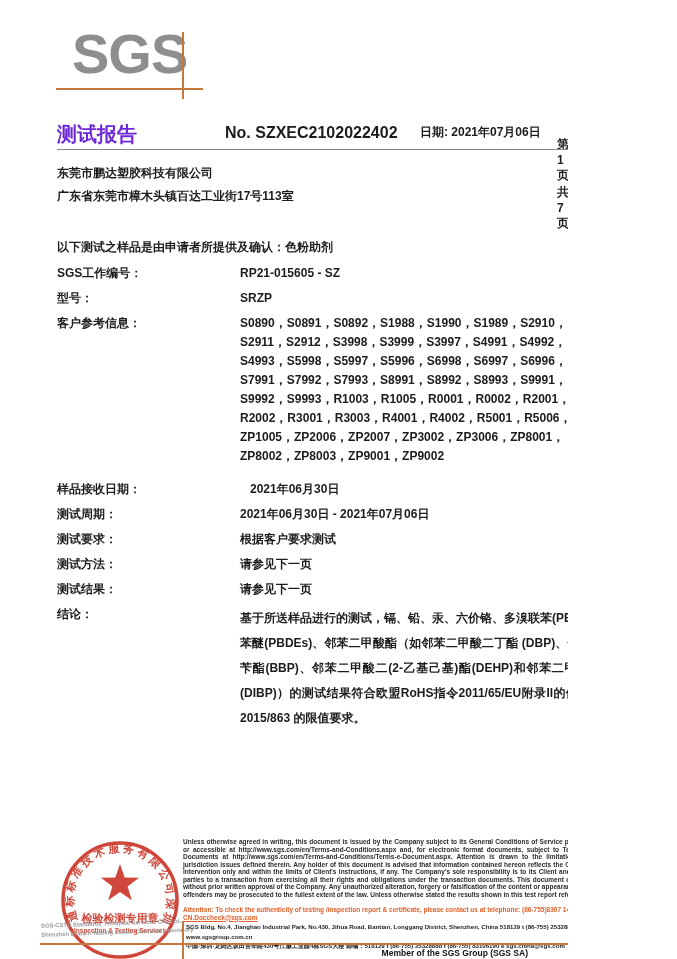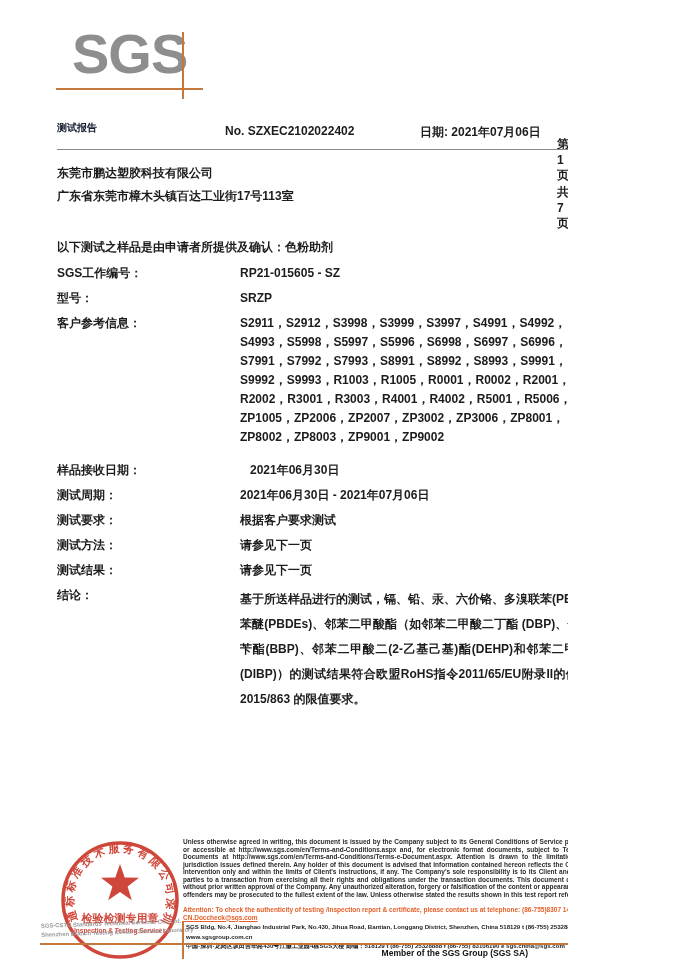--- a/index.html
+++ b/index.html
@@ -14,22 +14,22 @@
   
   .logo-text{
     position:absolute;left:72px;top:24px;
     font-size:56px;font-weight:bold;color:#8e8e8e;
     letter-spacing:-1px;line-height:60px;
   }
   .logo-hline{position:absolute;left:56px;top:88px;width:147px;height:2px;background:#c4783c;}
   .logo-vline{position:absolute;left:182px;top:32px;width:2px;height:67px;background:#c4783c;}
   
   .hdr{position:absolute;top:121px;left:0;width:100%;font-weight:bold;}
-  .hdr .title{position:absolute;left:57px;top:0;font-size:10px;color:#0f172a;text-align:right;}
-  .hdr .no{position:absolute;left:225px;top:3px;font-size:12px;}
+  .hdr .title{position:absolute;left:57px;top:0;font-size:20px;color:#6d28d9;text-align:right;}
+  .hdr .no{position:absolute;left:225px;top:3px;font-size:16px;}
   .hdr .date{position:absolute;left:420px;top:3px;font-size:12px;}
   .hdr .pg{position:absolute;left:557px;top:15px;font-size:12px;}
   .hdr-line{position:absolute;left:57px;top:149px;width:580px;height:1px;background:#8a8a8a;}
   
   .content{position:absolute;left:57px;top:162px;width:583px;font-weight:bold;font-size:12px;}
   .applicant div{line-height:23px;}
   .intro{margin-top:31px;line-height:16px;margin-bottom:10px;}
   .row{display:flex;margin-bottom:9px;}
   .row .lbl{width:168px;flex:0 0 168px;line-height:16px;}
   .row .val{flex:1;line-height:16px;padding-left:15px;}
@@ -96,20 +96,21 @@
     </div>
 
     <div class="row">
       <div class="lbl">型号：</div>
       <div class="val">SRZP</div>
     </div>
 
     <div class="row ref">
       <div class="lbl">客户参考信息：</div>
       <div class="val">
+        <div>S0890，S0891，S0892，S1988，S1990，S1989，S2910，</div>
         <div>S2911，S2912，S3998，S3999，S3997，S4991，S4992，</div>
         <div>S4993，S5998，S5997，S5996，S6998，S6997，S6996，</div>
         <div>S7991，S7992，S7993，S8991，S8992，S8993，S9991，</div>
         <div>S9992，S9993，R1003，R1005，R0001，R0002，R2001，</div>
         <div>R2002，R3001，R3003，R4001，R4002，R5001，R5006，</div>
         <div>ZP1005，ZP2006，ZP2007，ZP3002，ZP3006，ZP8001，</div>
         <div>ZP8002，ZP8003，ZP9001，ZP9002</div>
       </div>
     </div>
 

